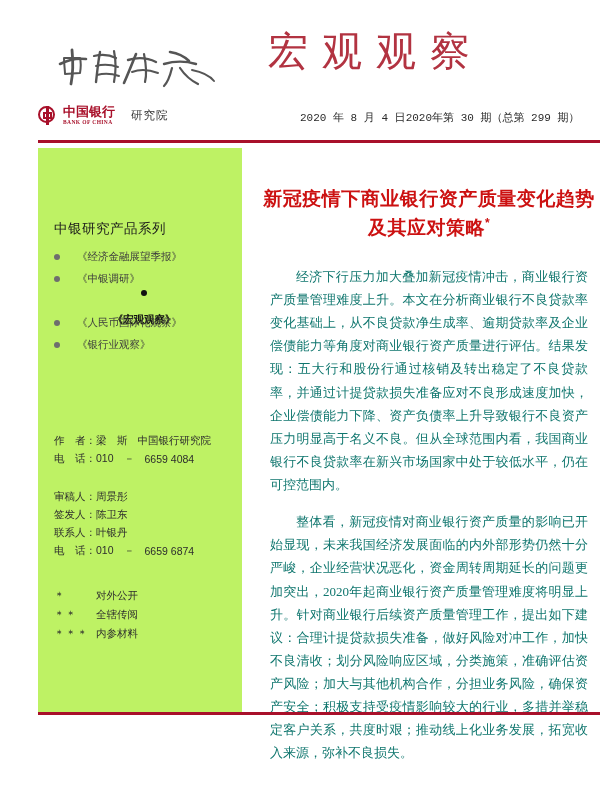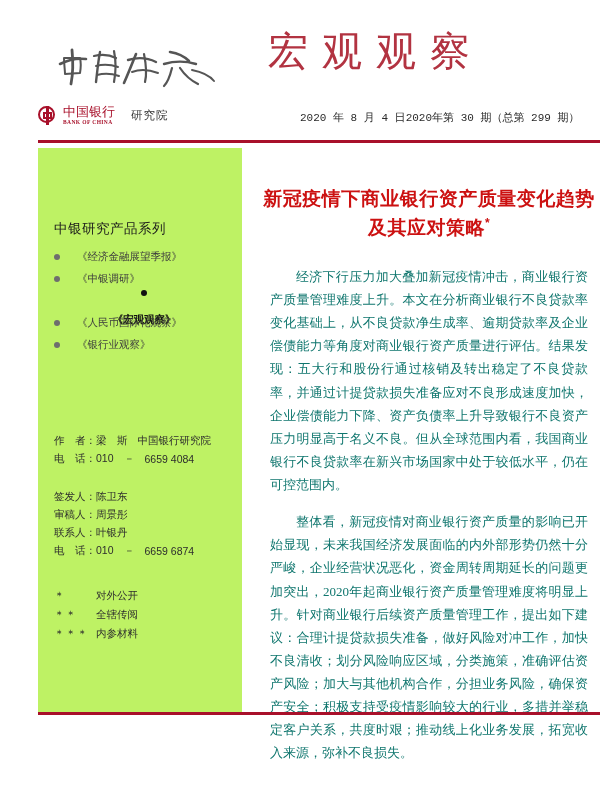--- a/index.html
+++ b/index.html
@@ -81,21 +81,21 @@
   }
   .boc-mark .sqin {
     position: absolute;
     left: 8px; top: 6px;
     width: 3px; height: 7px;
     background: #a8102a;
   }
   #boc-cn {
     font-family: "Liberation Serif", "DejaVu Serif", serif;
     font-size: 13px;
-    font-weight: normal;
+    font-weight: bold;
     color: #a8102a;
     letter-spacing: 0px;
     line-height: 1.05;
   }
   #boc-en {
     font-family: "Liberation Serif", "DejaVu Serif", serif;
     font-size: 5.5px;
     font-weight: bold;
     color: #a8102a;
     letter-spacing: 0.4px;
@@ -329,24 +329,24 @@
       <span style="margin-left:10px">中国银行研究院</span>
     </div>
     <div class="meta-row">
       <span class="meta-label">电　话：010　－</span>
       <span style="margin-left:10px">6659 4084</span>
     </div>
   </div>
 
   <div class="meta-block" id="signoff-block">
     <div class="meta-row">
+      <span class="meta-label">审稿人：周景彤</span>
+    </div>
+    <div class="meta-row">
       <span class="meta-label">签发人：陈卫东</span>
-    </div>
-    <div class="meta-row">
-      <span class="meta-label">审稿人：周景彤</span>
     </div>
     <div class="meta-row">
       <span class="meta-label">联系人：叶银丹</span>
     </div>
     <div class="meta-row">
       <span class="meta-label">电　话：010　－</span>
       <span style="margin-left:10px">6659 6874</span>
     </div>
   </div>
 

